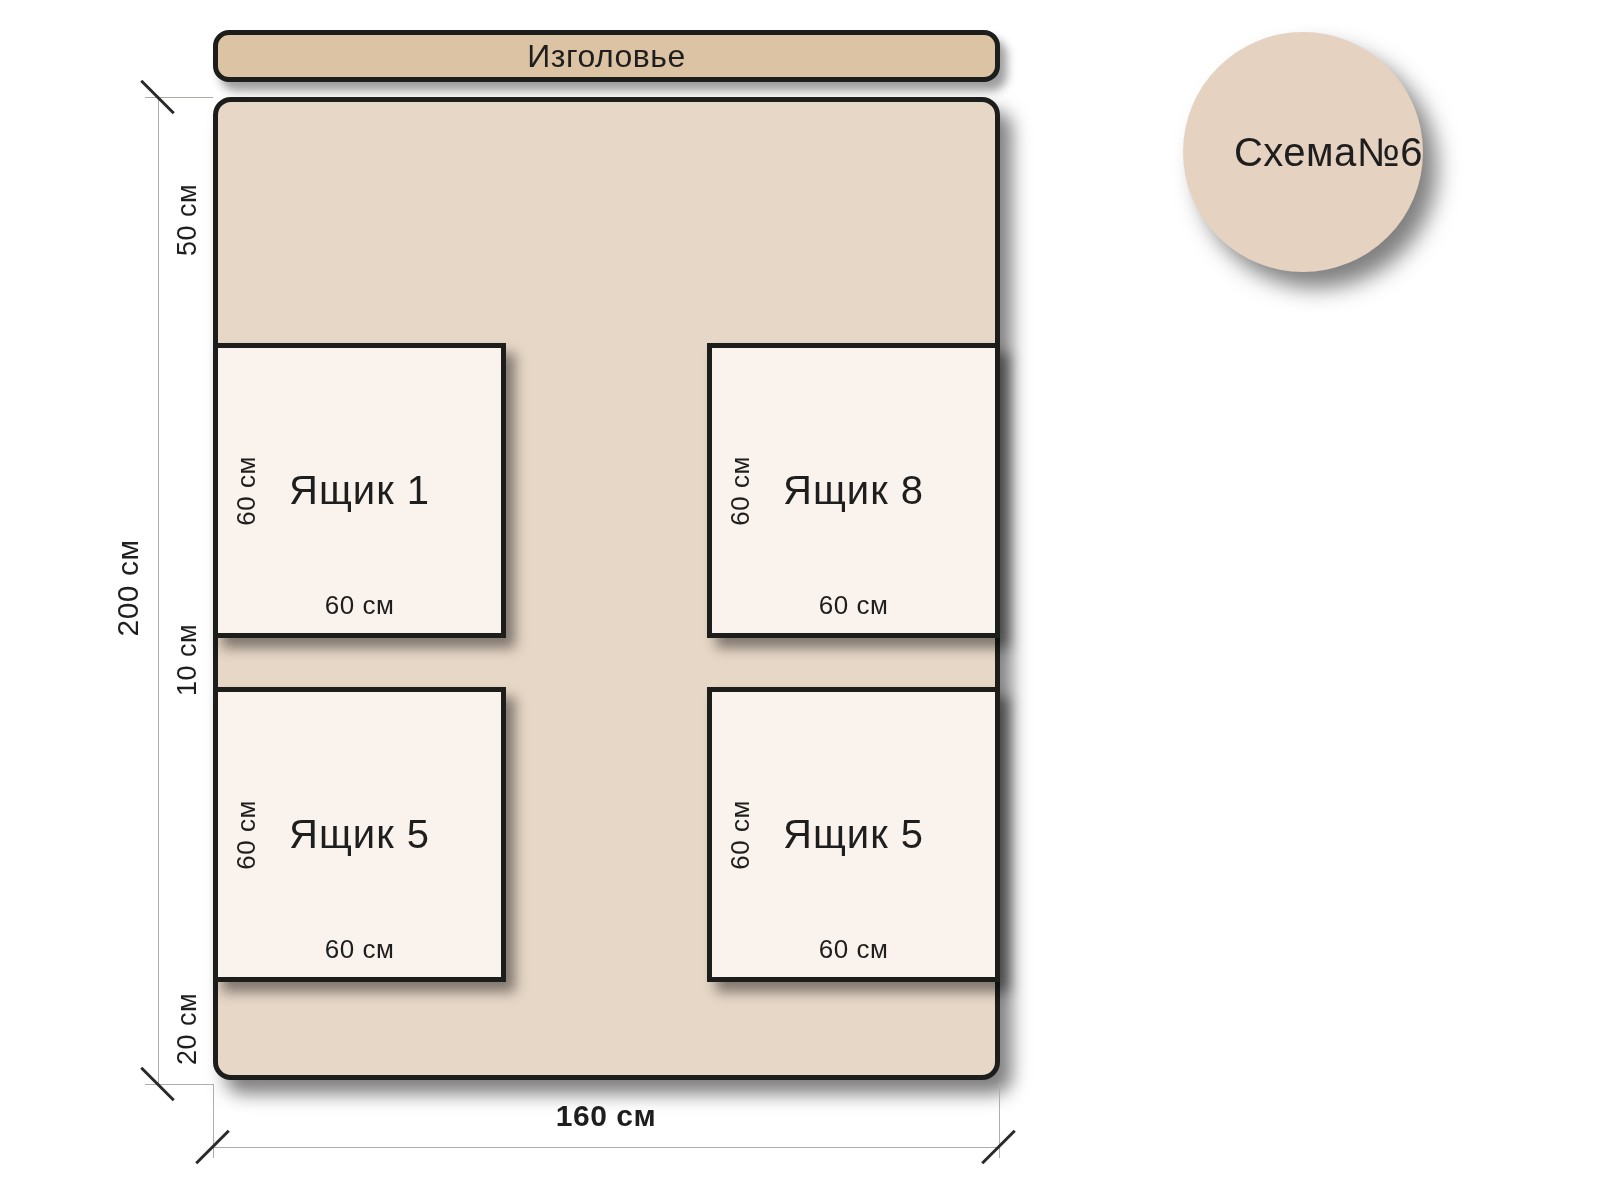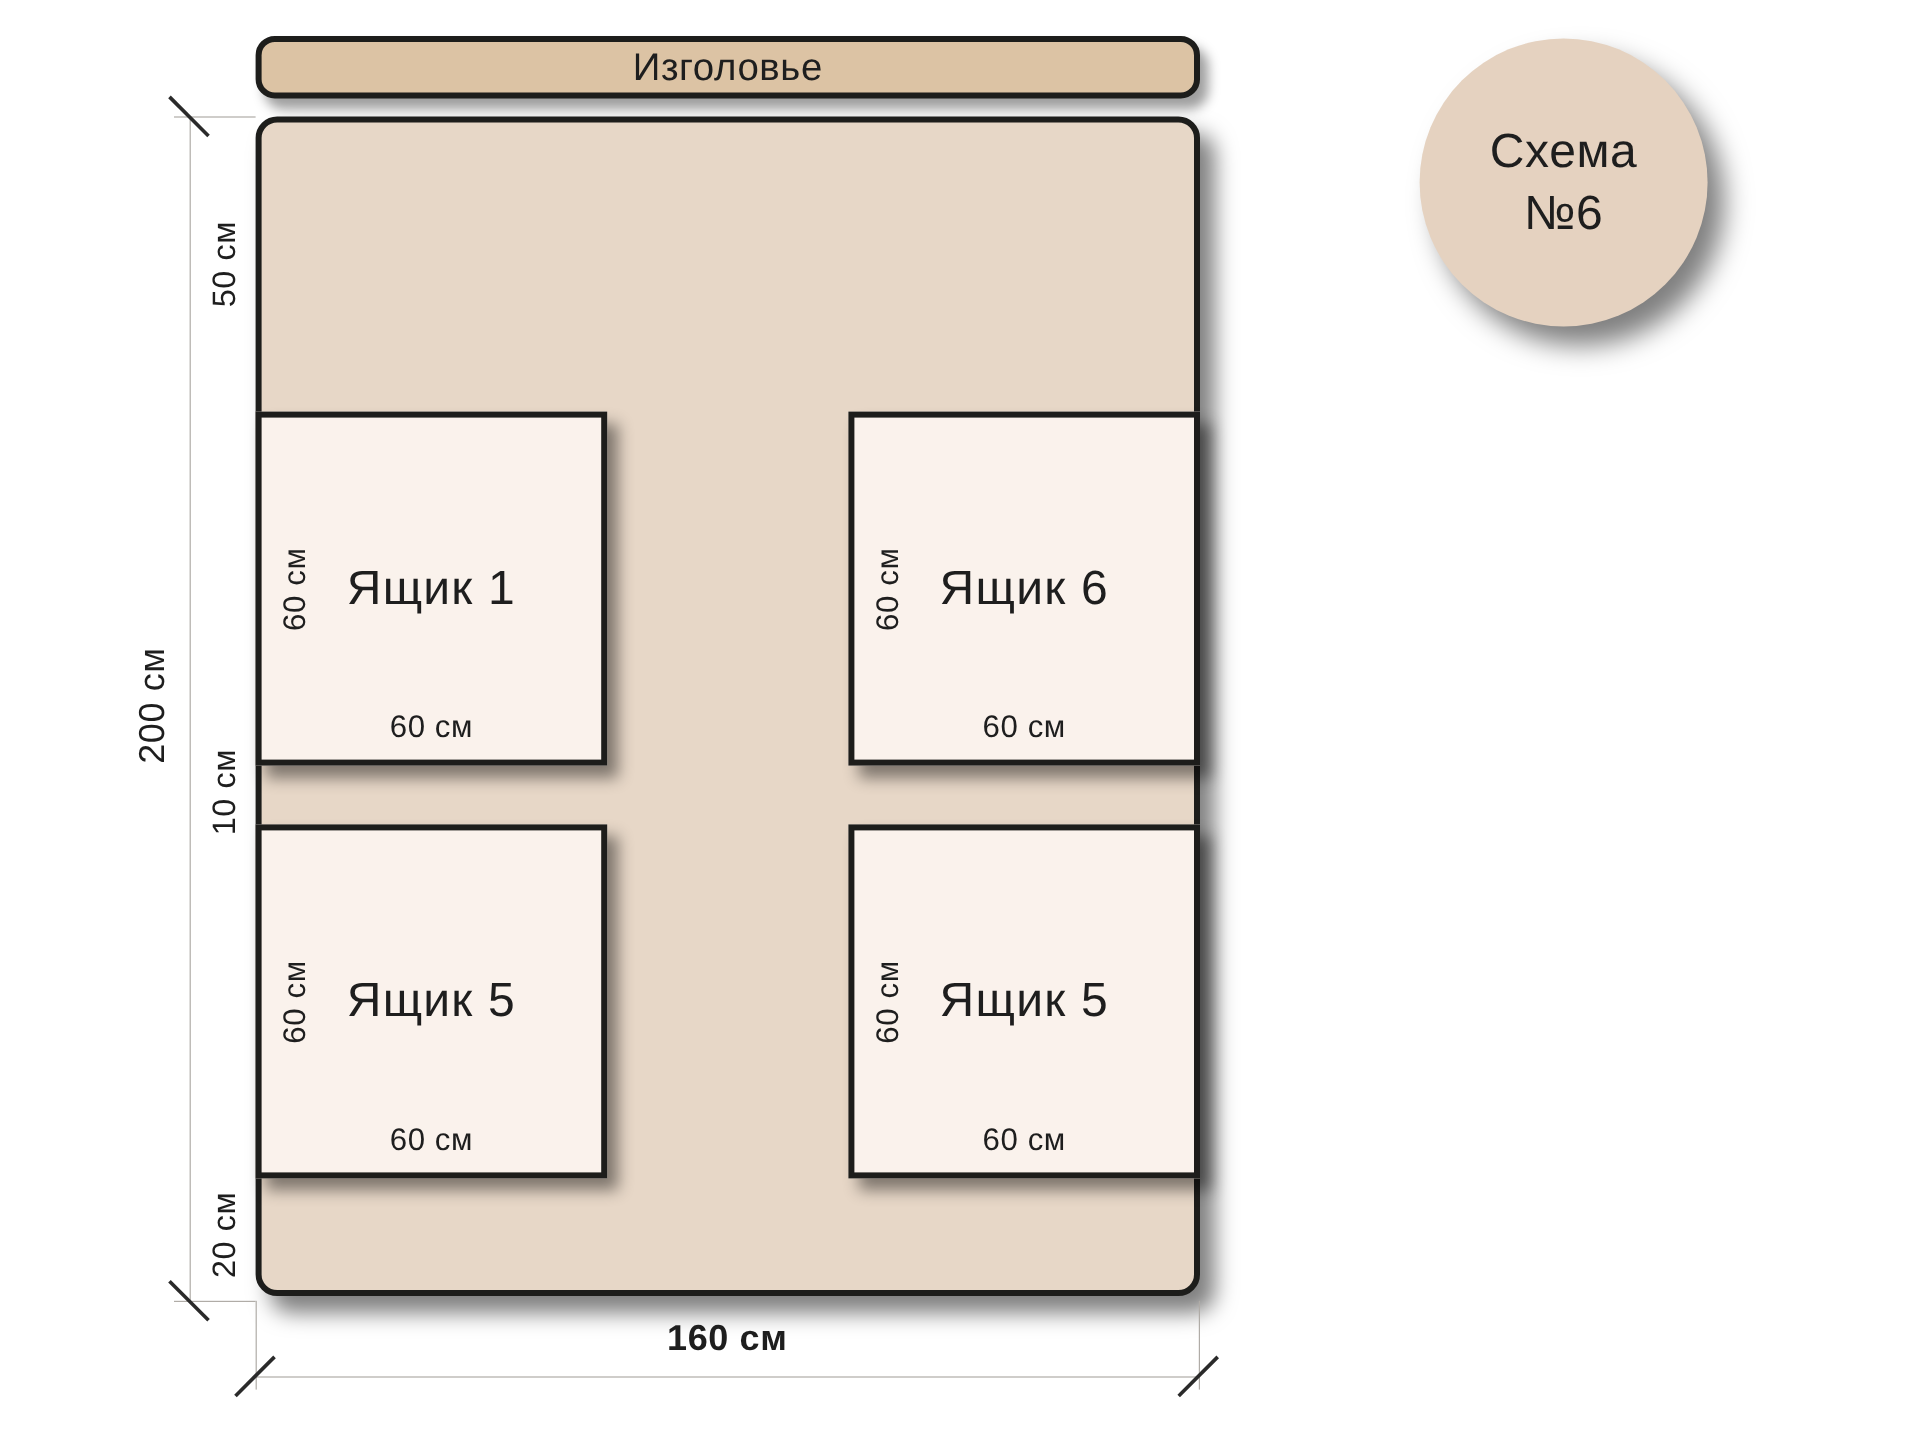--- a/index.html
+++ b/index.html
@@ -75,22 +75,22 @@
     font-size: 26px;
     letter-spacing: 0.5px;
   }
   
   .badge {
     position: absolute;
     left: 1183px; top: 32px;
     width: 240px; height: 240px;
     border-radius: 50%;
     background: #e5d2c0;
-    display: flex; flex-direction: column;
-    align-items: center; justify-content: center;
+    display: flex; flex-direction: row;
+    align-items: center; justify-content: flex-end;
     box-shadow: 14px 16px 22px rgba(0,0,0,0.5);
   }
   .badge div {
     font-size: 40px;
     line-height: 1.3;
     letter-spacing: 0.5px;
   }
   
   .dim-line { position: absolute; background: #b0aca7; }
   .dim-line.v { width: 1px; }
@@ -130,21 +130,21 @@
   </div>
 
   <div class="drawer bl">
     <span class="drawer-side-label">60 см</span>
     <span class="drawer-name">Ящик 5</span>
     <span class="drawer-bottom-label">60 см</span>
   </div>
 
   <div class="drawer tr">
     <span class="drawer-side-label">60 см</span>
-    <span class="drawer-name">Ящик 6</span>
+    <span class="drawer-name">Ящик 8</span>
     <span class="drawer-bottom-label">60 см</span>
   </div>
 
   <div class="drawer br">
     <span class="drawer-side-label">60 см</span>
     <span class="drawer-name">Ящик 5</span>
     <span class="drawer-bottom-label">60 см</span>
   </div>
 
   <div class="dim-line v" style="left:158px; top:97px; height:988px;"></div>

